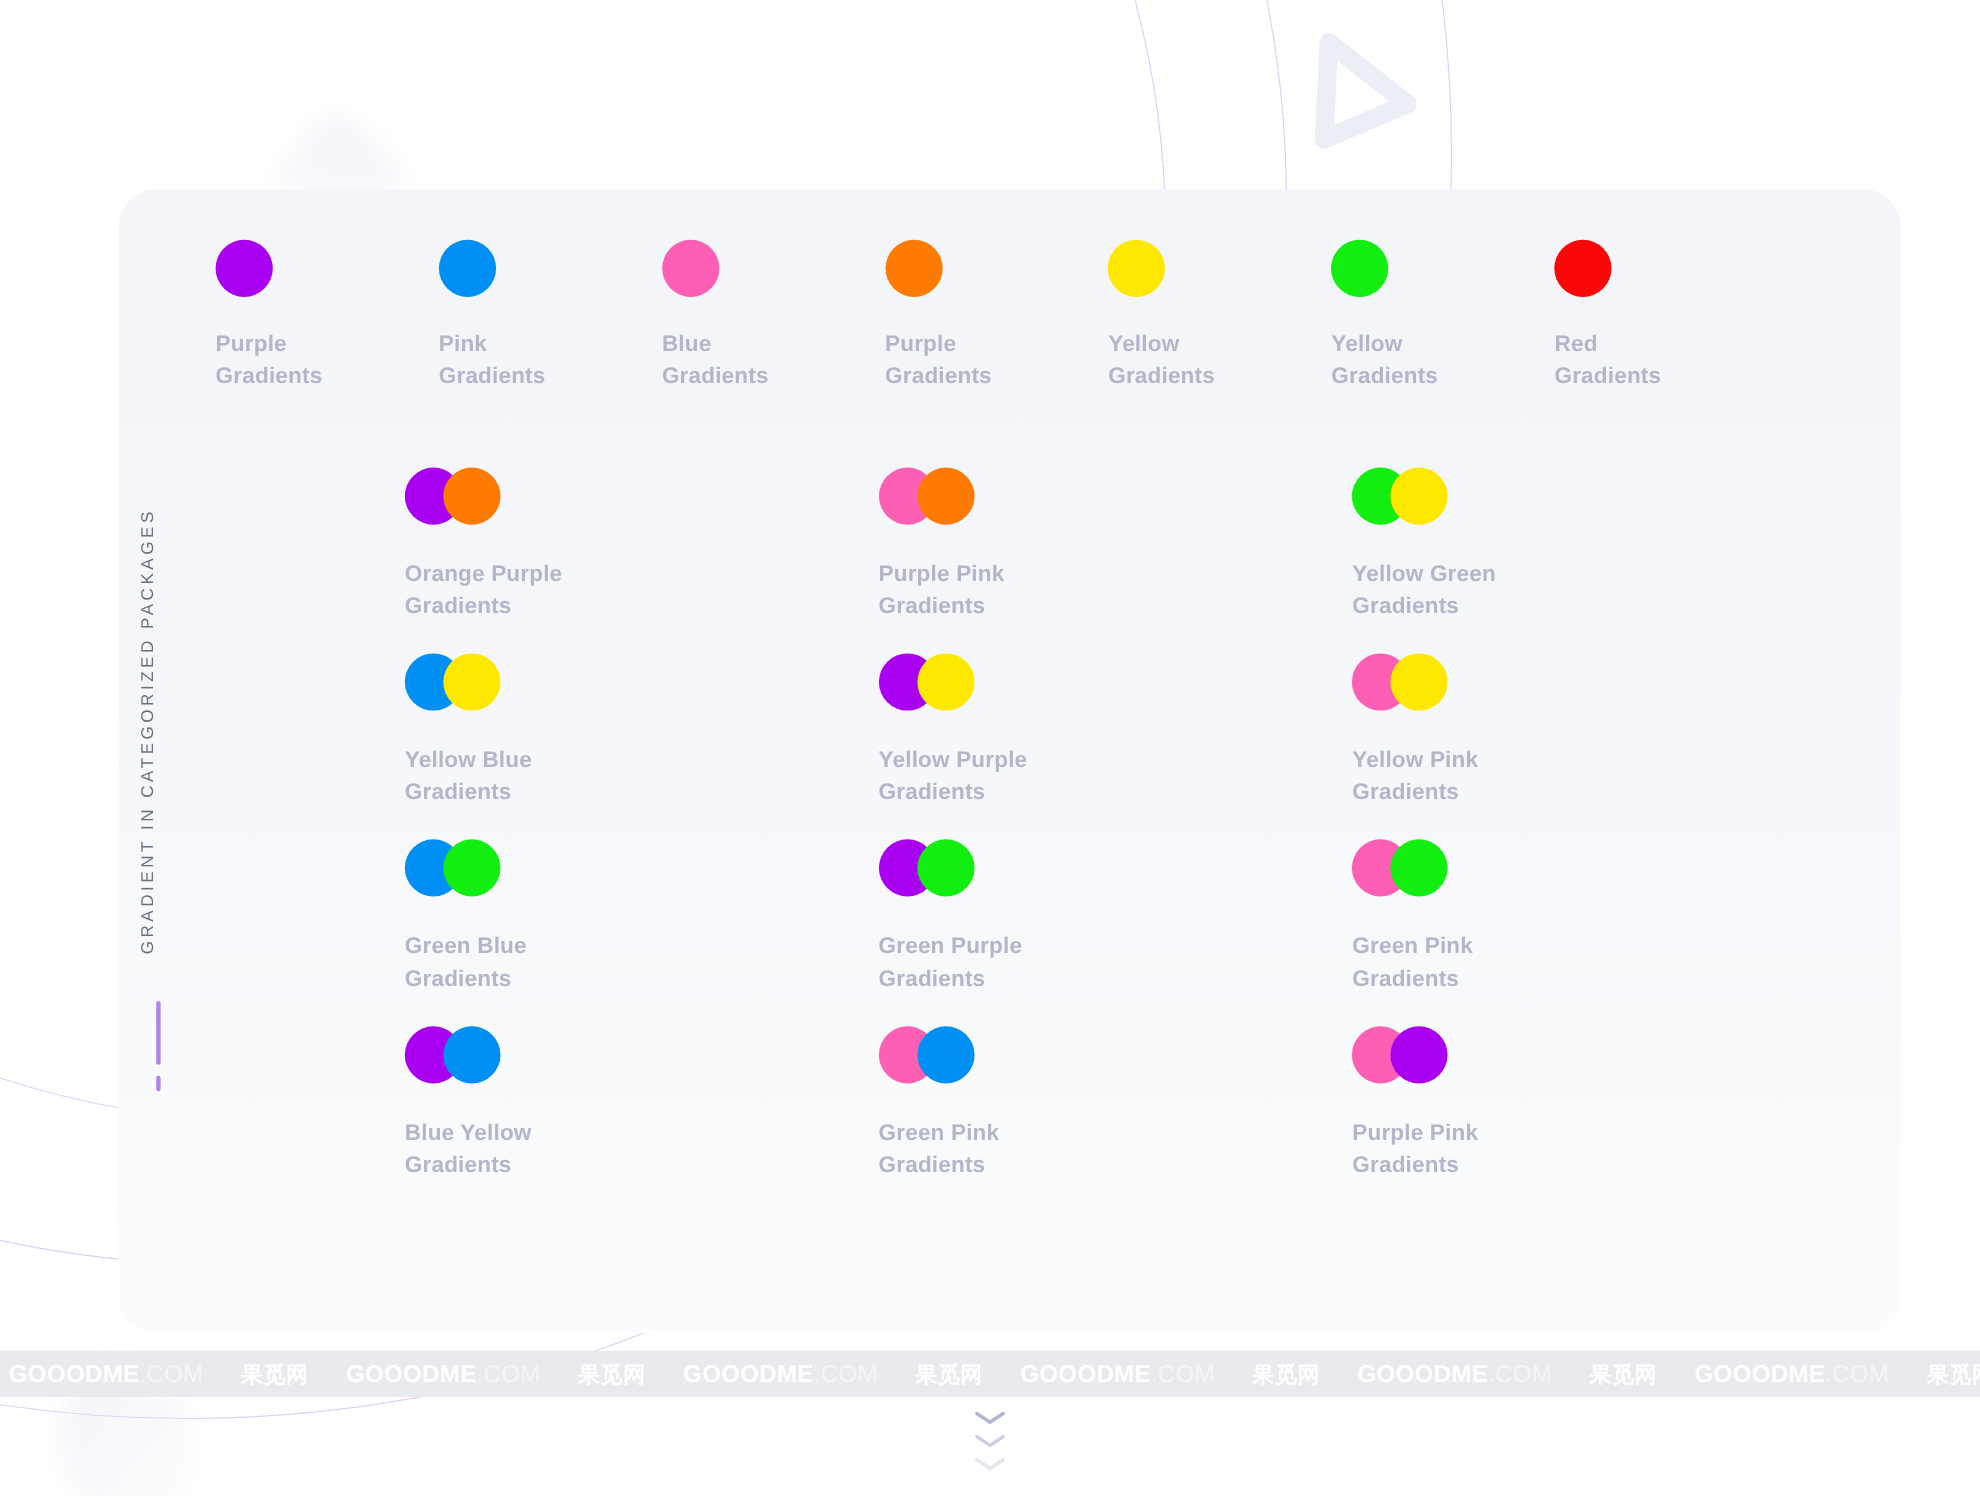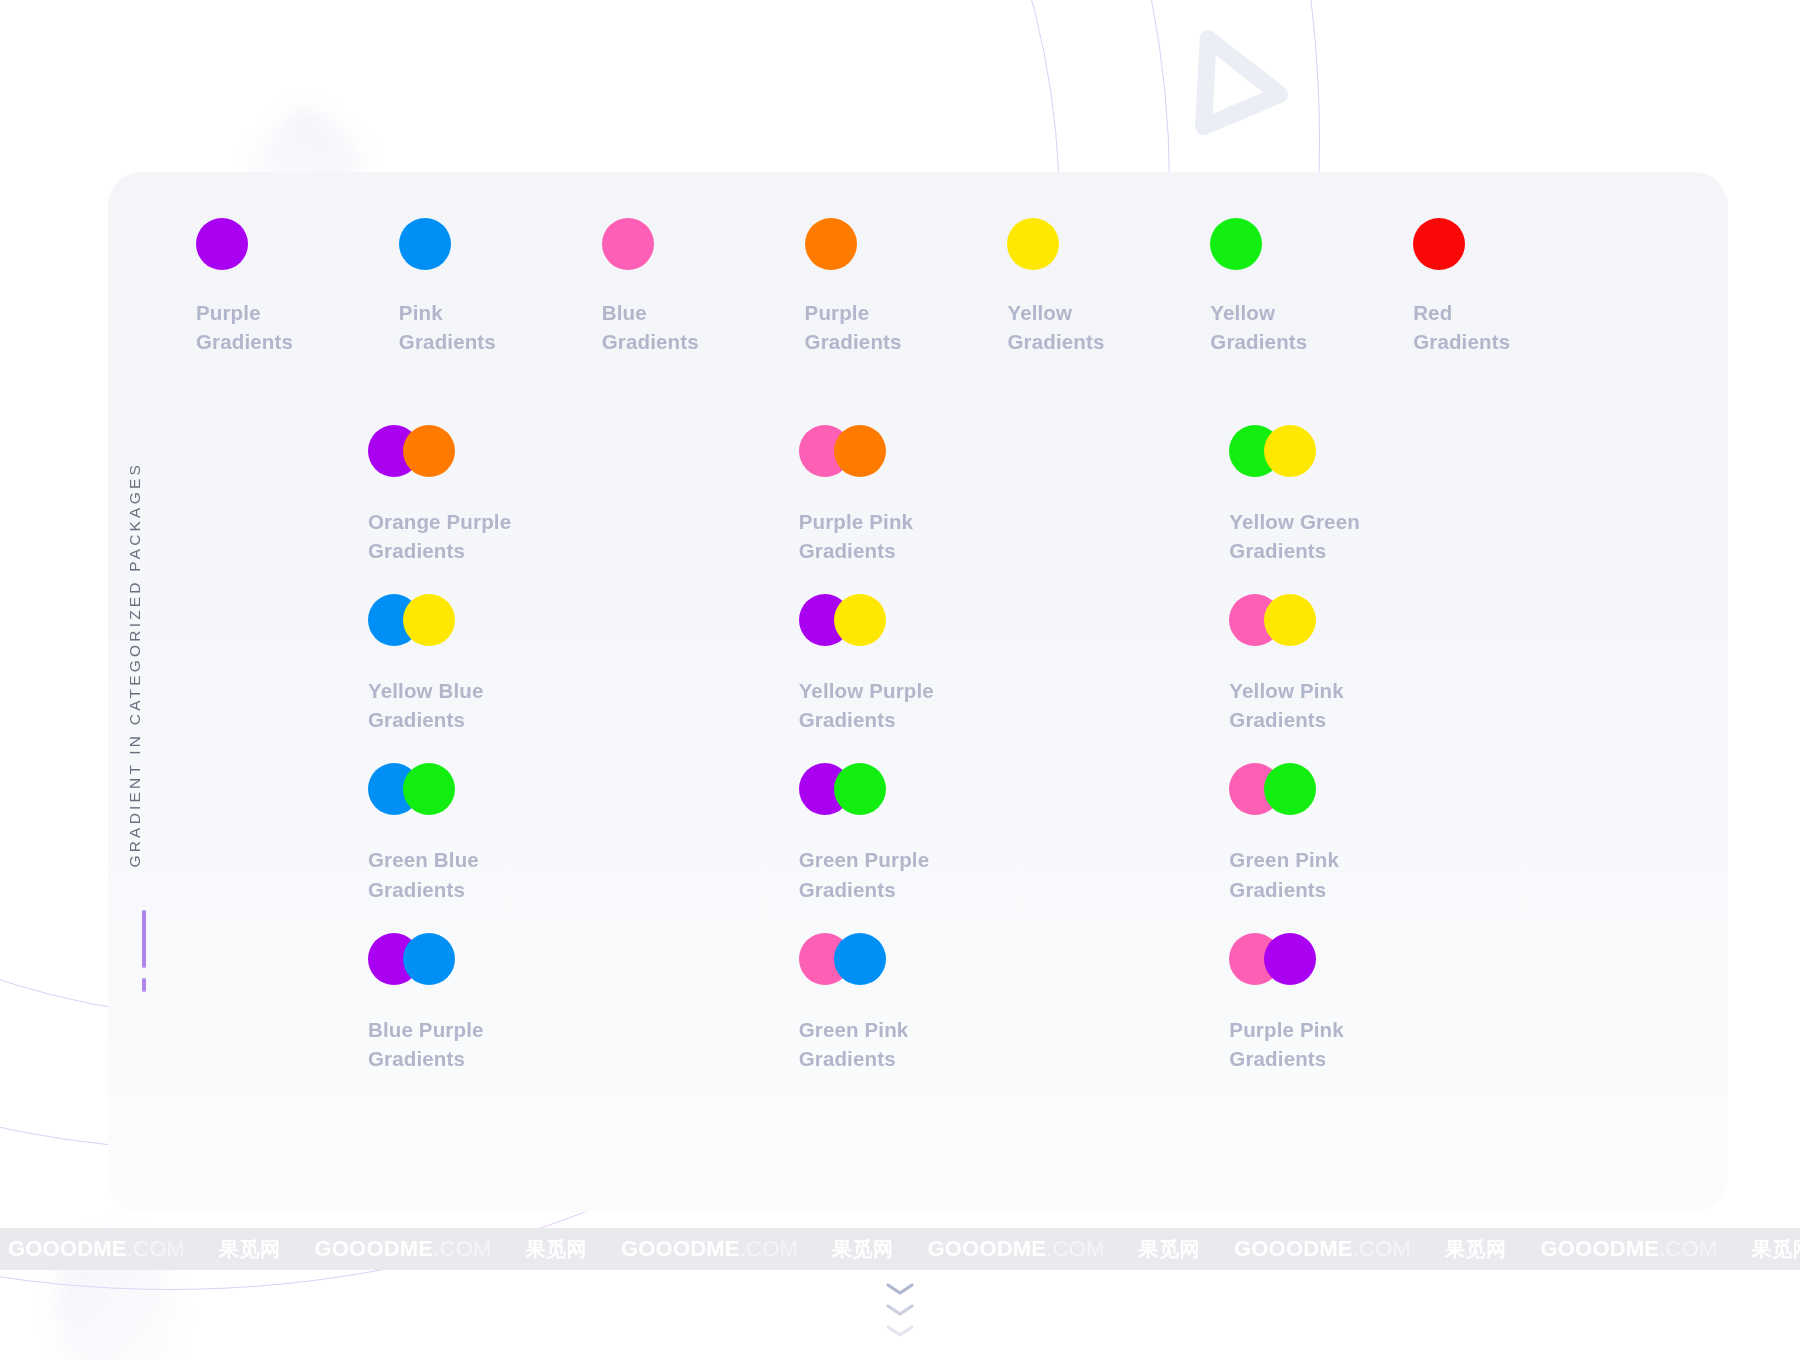--- a/index.html
+++ b/index.html
@@ -360,21 +360,21 @@
           <div class="cap">Green Pink
 Gradients</div>
         </div>
       </div>
       <div class="pair-row">
         <div class="pair-item">
           <div class="pair-dots">
             <i class="a" style="background: rgb(170, 0, 242);"></i>
             <i class="b" style="background: rgb(0, 144, 245);"></i>
           </div>
-          <div class="cap">Blue Purple
+          <div class="cap">Blue Yellow
 Gradients</div>
         </div>
         <div class="pair-item">
           <div class="pair-dots">
             <i class="a" style="background: rgb(252, 95, 180);"></i>
             <i class="b" style="background: rgb(0, 144, 245);"></i>
           </div>
           <div class="cap">Green Pink
 Gradients</div>
         </div>

